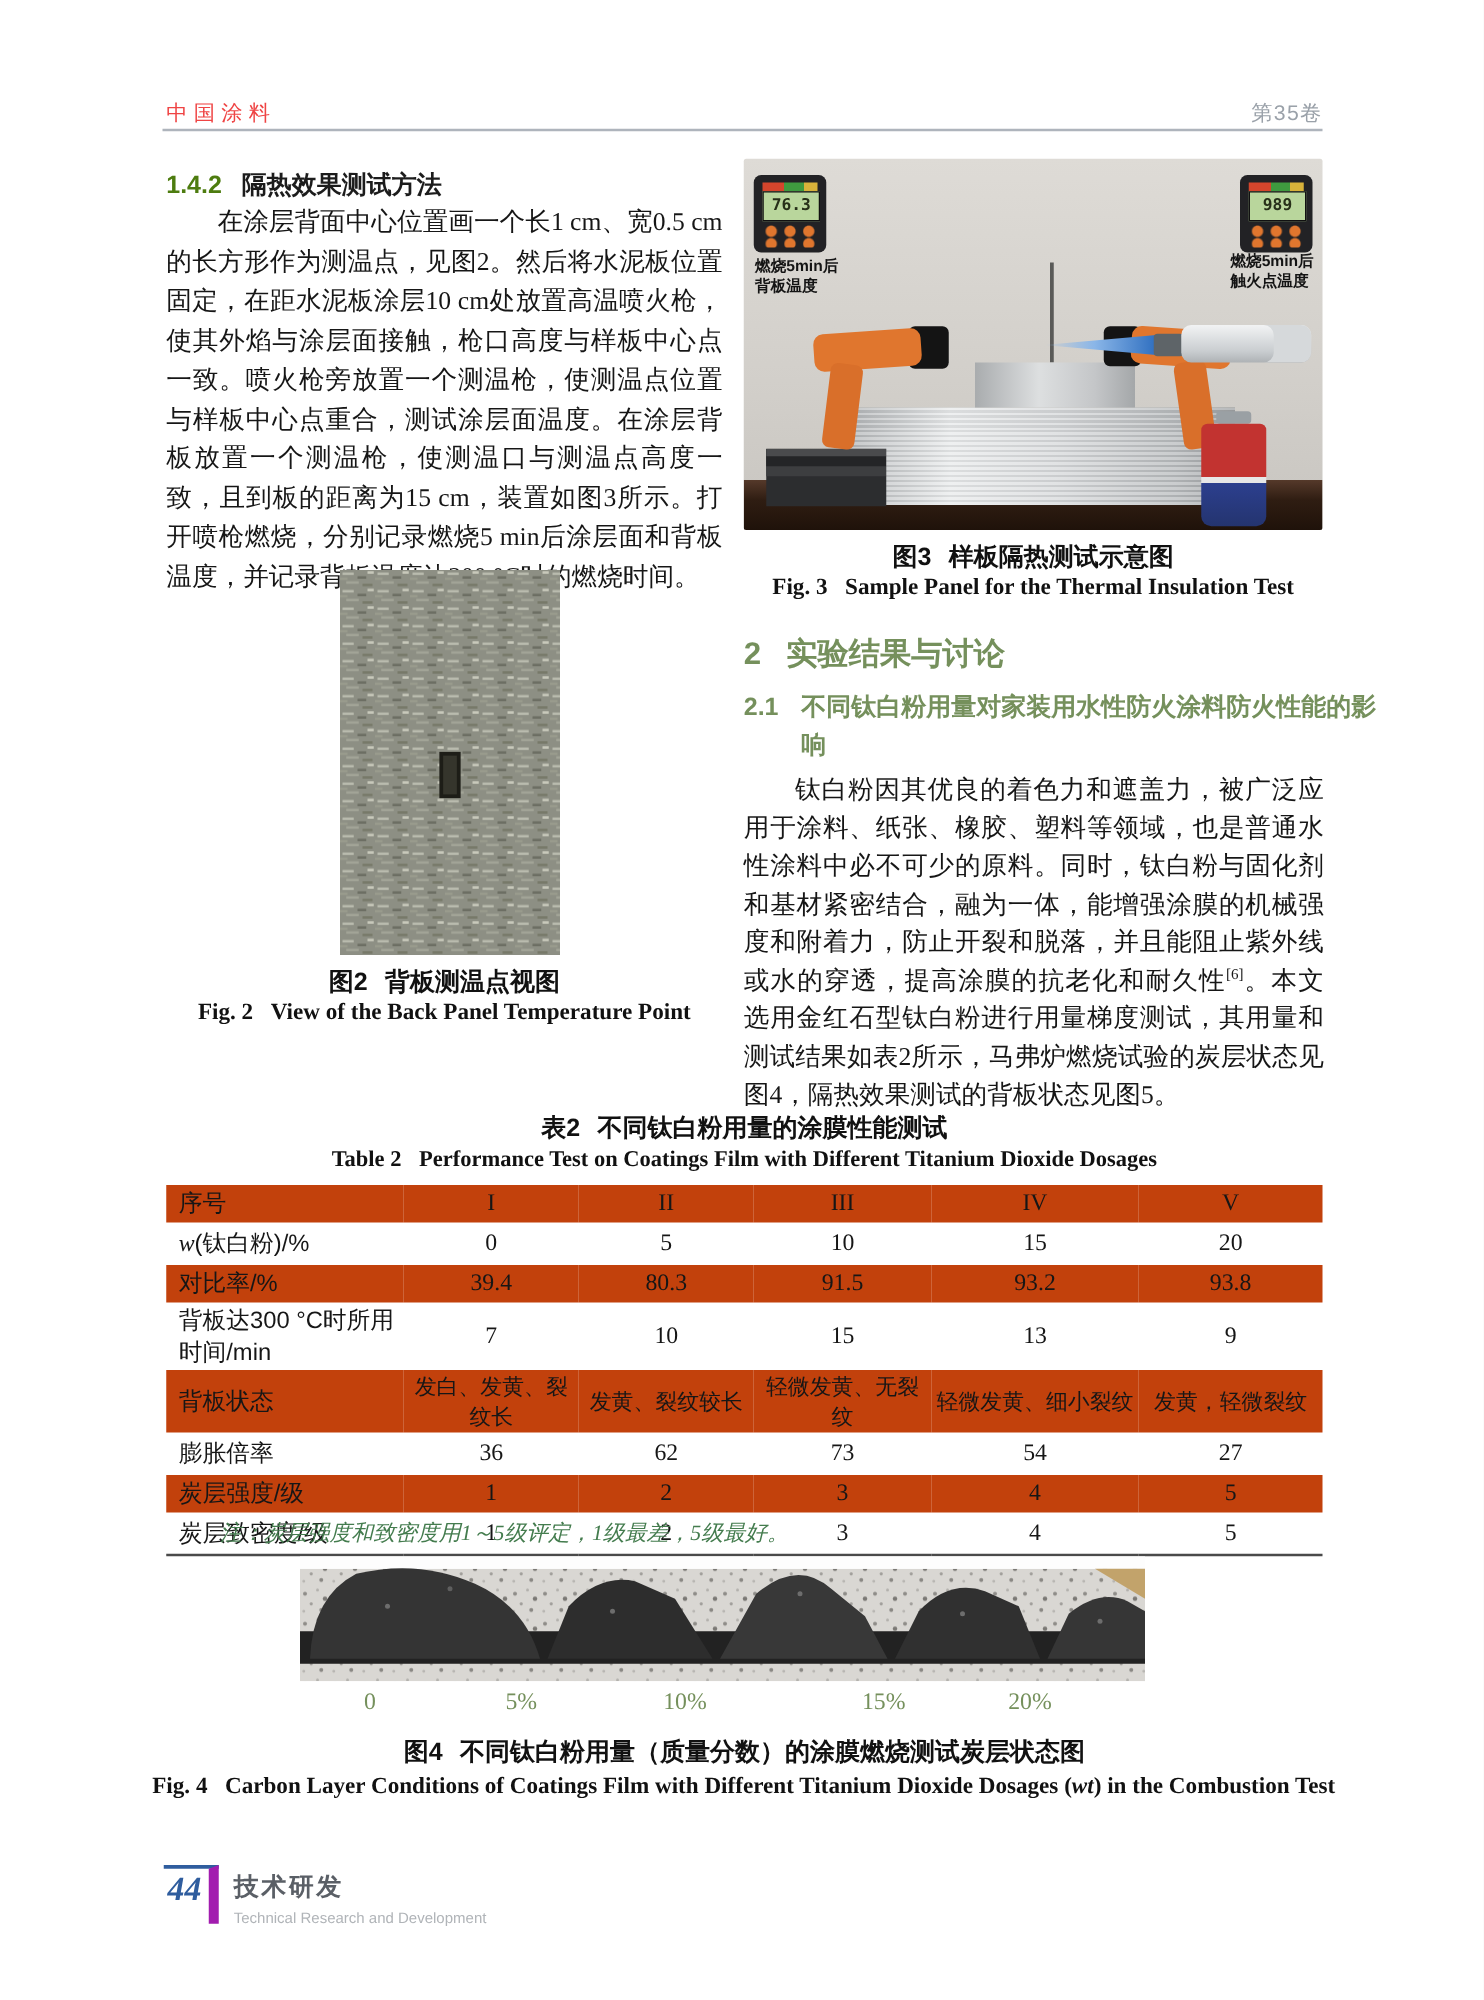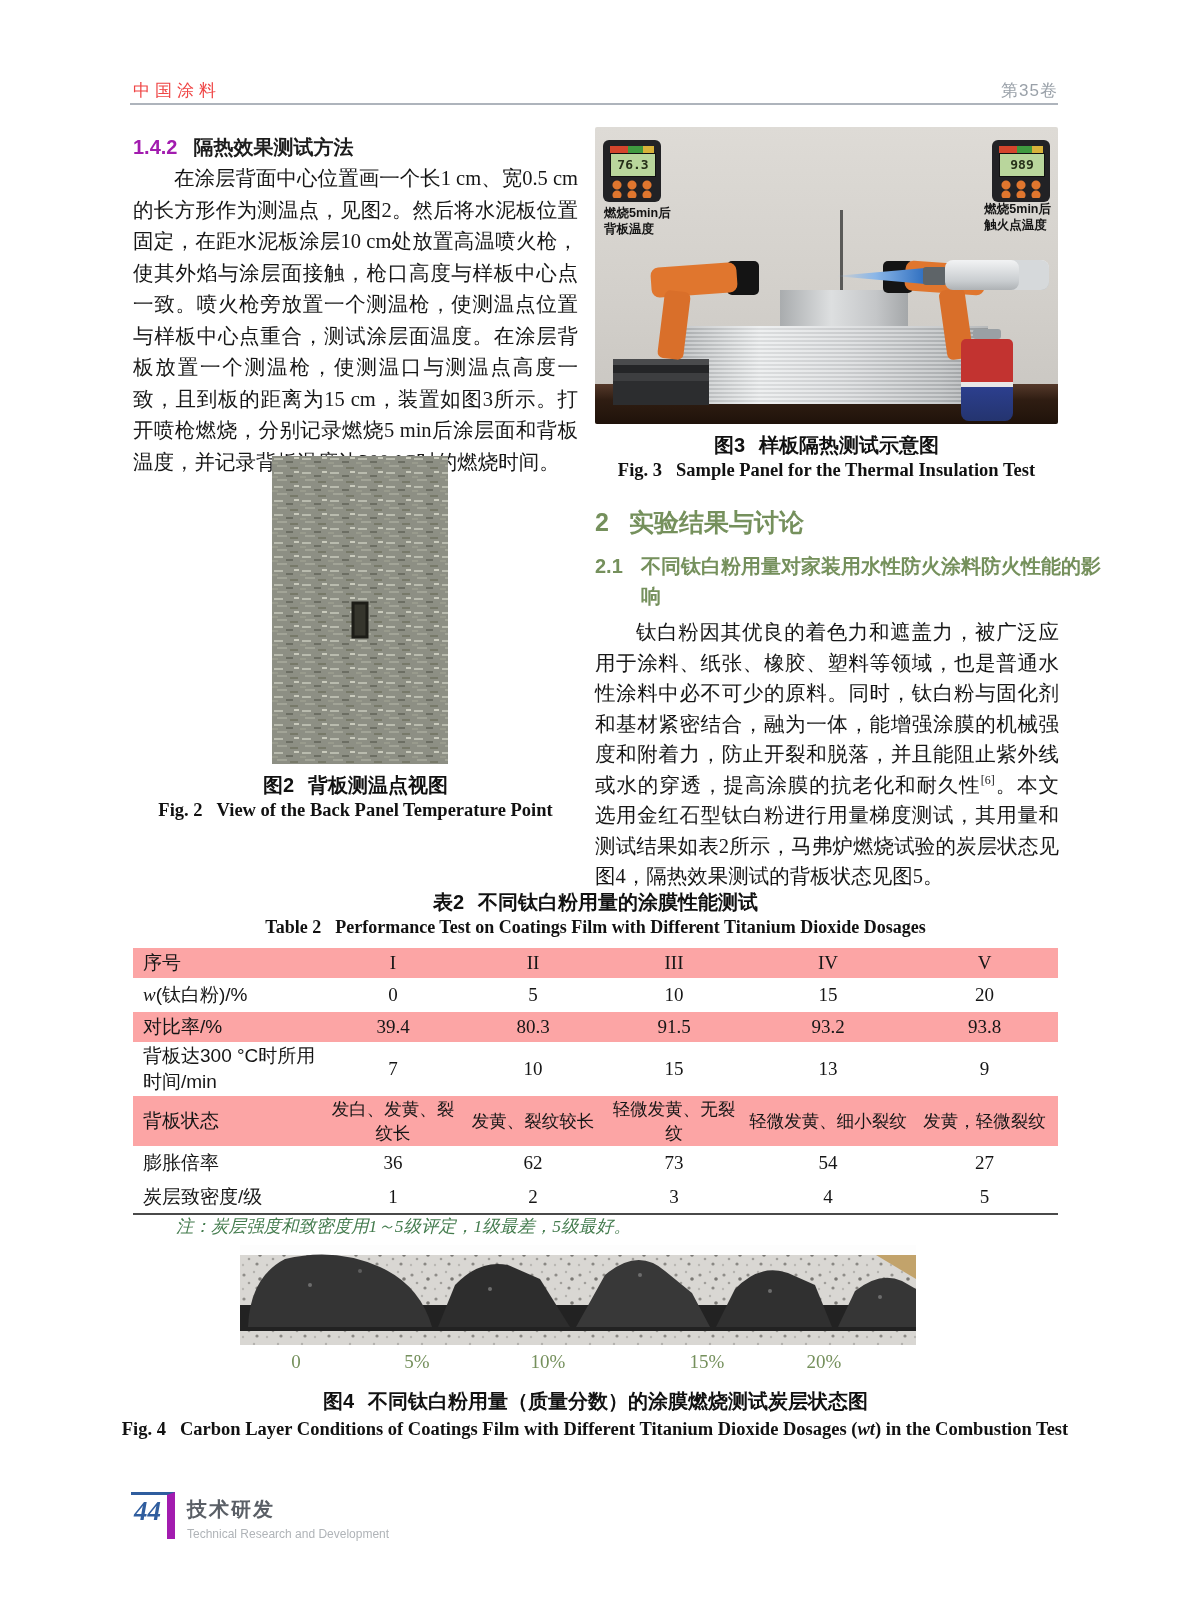--- a/index.html
+++ b/index.html
@@ -4,21 +4,21 @@
 <style>
   html,body{margin:0;padding:0;background:#ffffff;}
   .page{position:relative;width:1187px;height:1600px;background:#fff;overflow:hidden;
         font-family:"Liberation Sans",sans-serif;color:#1c1c1c;outline:1px solid #e7e8ea;}
   
   .hdr-journal{position:absolute;left:133px;top:79px;font-size:17px;color:#ef4444;letter-spacing:5px;}
   .hdr-vol{position:absolute;right:129px;top:79px;font-size:17px;color:#9aa1a9;letter-spacing:1px;}
   .hdr-line{position:absolute;left:130px;top:103px;width:928px;height:2px;background:#aeb4bc;}
   
   .sec142{position:absolute;left:133px;top:134px;width:444px;font-size:20px;font-weight:bold;}
-  .sec-num{color:#a21caf;margin-right:16px;}
+  .sec-num{color:#4d7c0f;margin-right:16px;}
   .sec2{position:absolute;left:595px;top:506px;width:463px;font-size:25px;font-weight:bold;color:#75905c;}
   .sec2 .sec-num2{margin-right:20px;}
   .sec21{position:absolute;left:595px;top:551px;width:463px;font-size:20px;font-weight:bold;
          color:#75905c;line-height:30px;padding-left:46px;}
   .sec21-num{position:absolute;left:0;top:0;}
   
   .body-p{font-family:"Liberation Serif","Liberation Sans",serif;font-size:20.5px;color:#161616;
           text-align:justify;margin:0;}
   .para1{position:absolute;left:133px;top:163px;width:445px;line-height:31.5px;text-indent:2em;}
   .para2{position:absolute;left:595px;top:617px;width:464px;line-height:30.5px;text-indent:2em;}
@@ -73,21 +73,21 @@
   .fig3-cap-cn{left:595px;top:432px;width:463px;}
   .fig3-cap-en{left:595px;top:460px;width:463px;}
   
   .tbl-cap-cn{left:133px;top:889px;width:925px;text-align:center;}
   .tbl-cap-en{left:133px;top:917px;width:925px;font-size:18px;}
   table.t2{position:absolute;left:133px;top:948px;width:925px;border-collapse:collapse;
         border-bottom:2px solid #4a4a4a;font-size:19px;}
   table.t2 td{padding:1px 4px;text-align:center;vertical-align:middle;
         font-family:"Liberation Serif",serif;color:#161616;}
   table.t2 td.lbl{text-align:left;padding-left:10px;font-family:"Liberation Sans",sans-serif;}
-  tr.band{background:#fca5a5;}
+  tr.band{background:#c2410c;}
   tr.r-h{height:30px;} tr.r-a{height:34px;} tr.r-b{height:30px;border-radius:14px;} tr.r-c{height:52px;}
   tr.r-d{height:30px;} tr.r-e{height:34px;} tr.r-f{height:30px;} tr.r-g{height:34px;}
   td.small{font-size:17.5px;}
   .t2-note{position:absolute;left:176px;top:1214px;width:880px;font-family:"Liberation Serif",serif;
         font-style:italic;font-size:17.5px;color:#447c4e;}
   
   .fig4{position:absolute;left:240px;top:1245px;width:676px;height:100px;}
   .fig4-labels{position:absolute;left:240px;top:1351px;width:676px;height:24px;
         font-family:"Liberation Serif",serif;font-size:19px;color:#75905c;}
   .fig4-labels span{position:absolute;transform:translateX(-50%);}
@@ -255,20 +255,28 @@
         <td class="small">轻微发黄、细小裂纹</td>
         <td class="small">发黄，轻微裂纹</td>
       </tr>
       <tr class="r-e">
         <td class="lbl">膨胀倍率</td>
         <td>36</td>
         <td>62</td>
         <td>73</td>
         <td>54</td>
         <td>27</td>
+      </tr>
+      <tr class="band r-f">
+        <td class="lbl">炭层强度/级</td>
+        <td>1</td>
+        <td>2</td>
+        <td>3</td>
+        <td>4</td>
+        <td>5</td>
       </tr>
       <tr class="r-g">
         <td class="lbl">炭层致密度/级</td>
         <td>1</td>
         <td>2</td>
         <td>3</td>
         <td>4</td>
         <td>5</td>
       </tr>
     </tbody>

